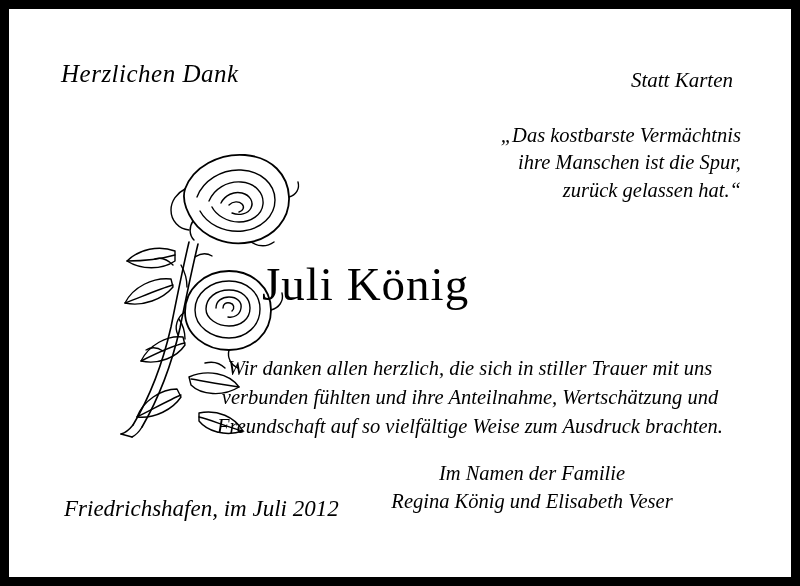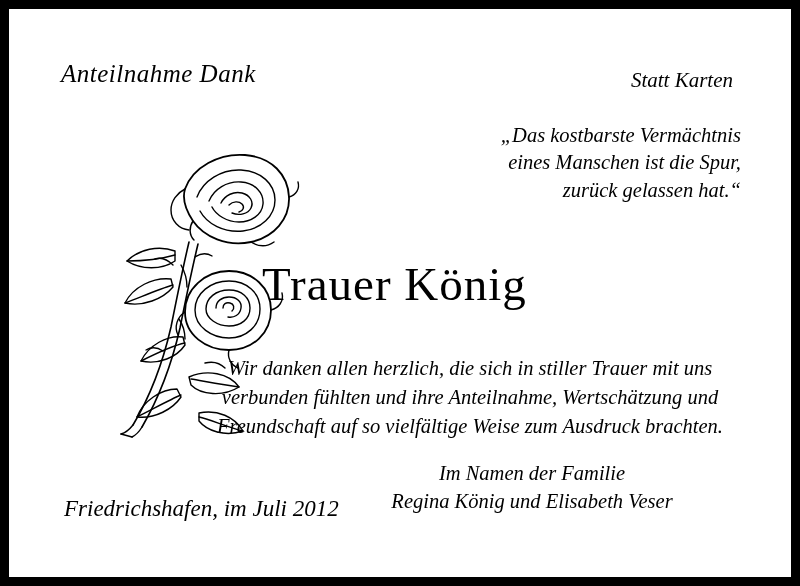--- a/index.html
+++ b/index.html
@@ -124,31 +124,31 @@
     width: 100%;
     height: 100%;
   }
 </style>
 </head>
 <body>
 
 <div class="card">
   <div class="inner">
 
-    <div class="thanks-line">Anteilnahme Dank</div>
+    <div class="thanks-line">Herzlichen Dank</div>
 
     <div class="statt-karten">Statt Karten</div>
 
     <div class="quote">
       <div>„Das kostbarste Vermächtnis</div>
-      <div>eines Manschen ist die Spur,</div>
+      <div>ihre Manschen ist die Spur,</div>
       <div>zurück gelassen hat.“</div>
     </div>
 
-    <div class="deceased-name">Trauer König</div>
+    <div class="deceased-name">Juli König</div>
 
     <div class="body-text">
       <div>Wir danken allen herzlich, die sich in stiller Trauer mit uns</div>
       <div>verbunden fühlten und ihre Anteilnahme, Wertschätzung und</div>
       <div>Freundschaft auf so vielfältige Weise zum Ausdruck brachten.</div>
     </div>
 
     <div class="family-block">
       <div>Im Namen der Familie</div>
       <div>Regina König und Elisabeth Veser</div>

